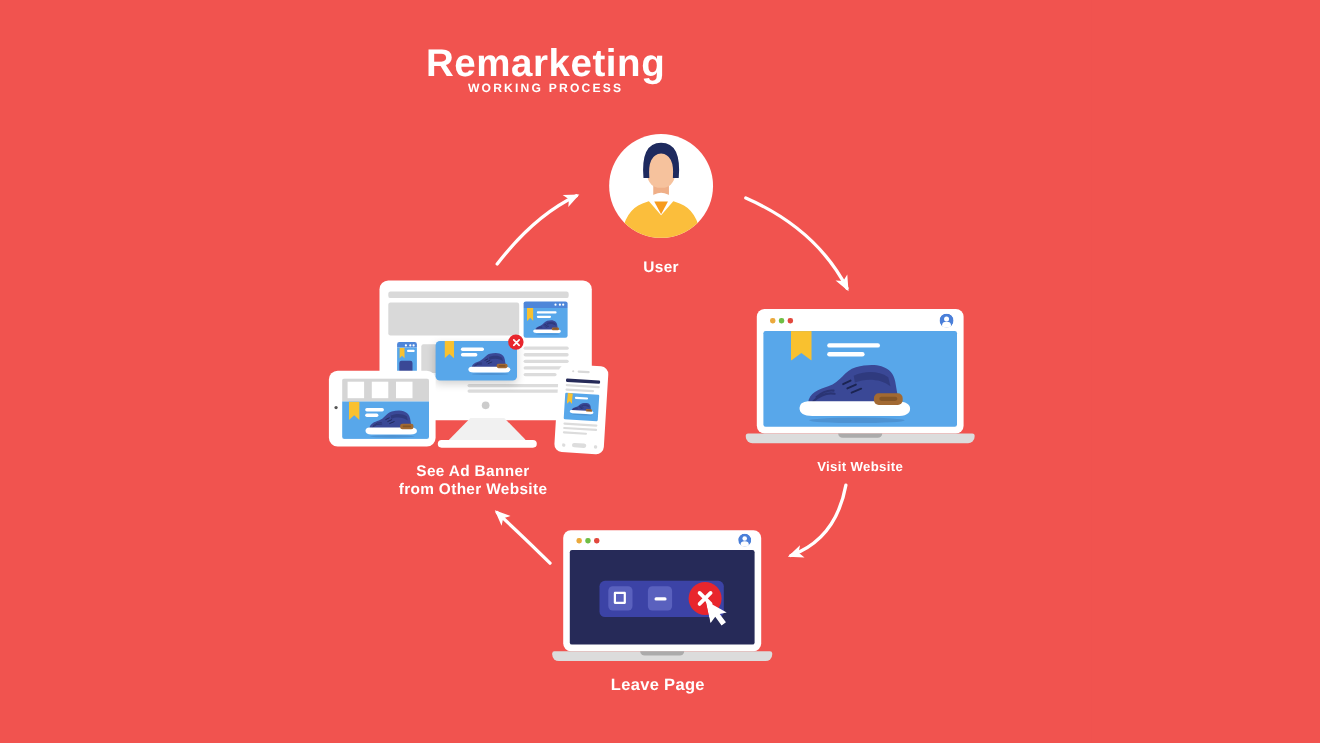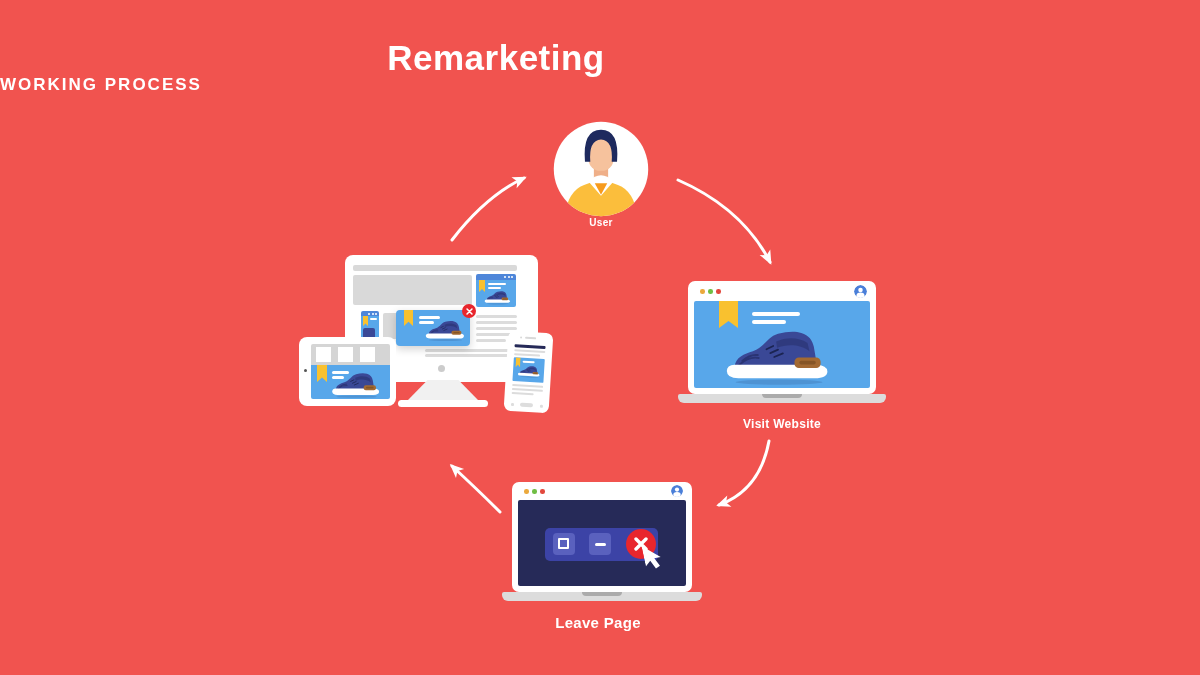--- a/index.html
+++ b/index.html
@@ -12,22 +12,22 @@
     --hair-navy:#1E2A5E; --sweater-yellow:#FBBE3C; --collar-orange:#F79B1D; --arrow-white:#FFFFFF;
   }
   *{margin:0;padding:0;box-sizing:border-box}
   html,body{width:1200px;height:675px;overflow:hidden}
   body{font-family:"Liberation Sans",sans-serif;background:var(--background)}
   #stage{position:relative;width:992px;height:675px;background:var(--background);overflow:hidden}
   .abs{position:absolute}
   
   .title{left:0;right:0;top:38px;text-align:center;color:var(--text-white);
          font-size:35px;font-weight:bold;letter-spacing:.5px}
-  .subtitle{left:0;right:0;top:75px;color:var(--text-white);
-         font-size:17px;font-weight:bold;letter-spacing:2px}
+  .subtitle{left:0;right:0;top:75px;text-align:center;color:var(--text-white);
+         font-size:11px;font-weight:bold;letter-spacing:2px}
   
   .node-label{color:var(--text-white);font-weight:bold;text-align:center;letter-spacing:.3px;z-index:9}
   
   .arrows{left:0;top:0;z-index:1}
   .flow{fill:none;stroke:var(--arrow-white);stroke-width:3;stroke-linecap:round}
   
   .browser{background:#fff;border-radius:7px;z-index:2}
   .bbar-dots{display:flex;gap:3.5px;position:absolute}
   .bdot{width:4.5px;height:4.5px;border-radius:50%}
   .d1{background:var(--dot-yellow)}.d2{background:var(--dot-green)}.d3{background:var(--dot-red)}
@@ -116,21 +116,21 @@
       <g clip-path="url(#uclip)">
         <rect class="f-skind" x="47" y="46" width="16" height="22"></rect>
         <path class="f-sweater" d="M55,66 L36,73 Q17,80 14,110 L96,110 Q93,80 74,73 Z"></path>
         <path class="f-white" d="M41,69 Q48,62 55,62 Q62,62 69,69 L55,85 Z"></path>
         <path class="f-orange" d="M48,71 L62,71 L55,84 Z"></path>
         <rect class="f-skin" x="41" y="15" width="28" height="42" rx="13"></rect>
         <path class="f-hair" d="M37,47 Q34,11 55,11 Q76,11 73,47 L67,47 Q69,23 55,22 Q41,23 43,47 Z"></path>
       </g>
     </svg>
   </div>
-  <div class="abs node-label" style="left:552px;top:217px;width:98px;font-size:10px">User</div>
+  <div class="abs node-label" style="left:552px;top:234px;width:98px;font-size:14px">User</div>
 
   <div class="abs browser" style="left:688px;top:281px;width:188px;height:113px">
     <div class="bbar-dots" style="left:12px;top:8px">
       <span class="bdot d1"></span>
         <span class="bdot d2"></span>
         <span class="bdot d3"></span>
     </div>
     <svg class="abs" style="right:9px;top:4px" width="13" height="13" viewBox="0 0 20 20">
         <use href="#avatar-person"></use>
       </svg>
@@ -282,14 +282,18 @@
           </svg>
       </div>
       <div class="abs gline" style="left:2px;top:42px;width:31px;height:2px"></div>
       <div class="abs gline" style="left:2px;top:46px;width:31px;height:2px"></div>
       <div class="abs gline" style="left:2px;top:50px;width:22px;height:2px"></div>
     </div>
     <div class="abs" style="left:16px;top:71px;width:13px;height:4px;background:#DDD;border-radius:2px"></div>
     <div class="abs" style="left:7px;top:72px;width:2.5px;height:2.5px;background:#DDD;border-radius:50%"></div>
     <div class="abs" style="left:36px;top:72px;width:2.5px;height:2.5px;background:#DDD;border-radius:50%"></div>
   </div>
+  <div class="abs node-label" style="left:330px;top:420px;width:200px;font-size:14px;line-height:16px">
+    <span style="display:block">See Ad Banner</span>
+    <span style="display:block">from Other Website</span>
+  </div>
 
 </div>
 
 </body></html>

